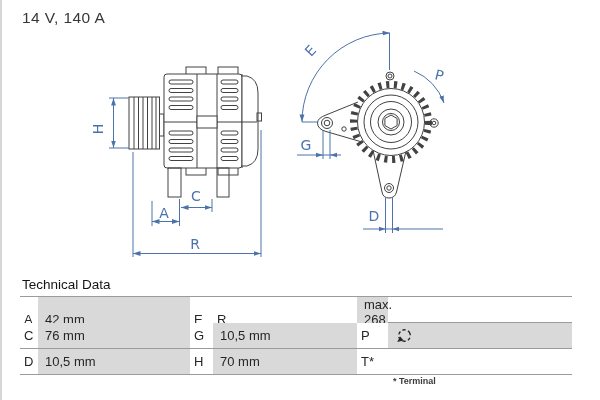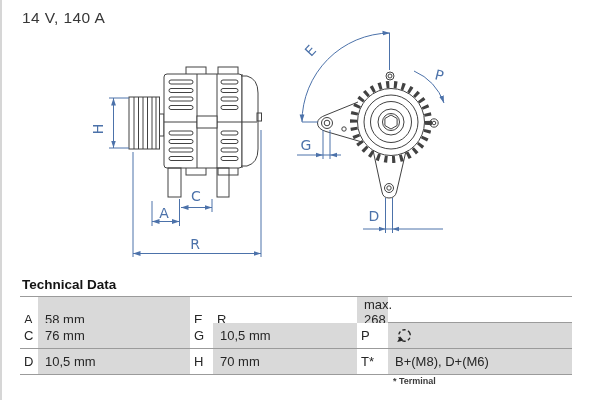--- a/index.html
+++ b/index.html
@@ -3,21 +3,21 @@
 <meta charset="utf-8">
 <style>
   html,body{margin:0;padding:0;background:#fff;}
   .page{position:relative;width:572px;height:400px;background:#ffffff;overflow:hidden;
         font-family:"Liberation Sans","DejaVu Sans",sans-serif;color:#262626;}
   .edge-strip{position:absolute;left:0;top:0;width:2px;height:400px;background:#d6d6d6;}
   .rating{position:absolute;left:22px;top:9px;font-size:15.5px;font-weight:500;
           color:#373737;letter-spacing:.4px;}
   .drawing{position:absolute;left:0;top:0;}
   .dimtext{font-family:"DejaVu Sans",sans-serif;font-size:14px;fill:#4c72aa;}
-  .td-title{position:absolute;left:22px;top:277px;font-size:13.5px;font-weight:bold;color:#141414;}
+  .td-title{position:absolute;left:22px;top:277px;font-size:13.5px;font-weight:normal;color:#141414;}
   .tbl{position:absolute;left:20px;top:296px;width:568px;border-bottom:1px solid #9b9b9b;}
   .row{display:grid;grid-template-columns:18px 152px 23px 144px 31px 200px;
        height:25px;align-items:center;border-top:1px solid #9b9b9b;font-size:13px;}
   .k{background:#ffffff;padding-left:4px;height:100%;display:flex;align-items:center;}
   .v{background:#d9d9d9;padding-left:7px;height:100%;display:flex;align-items:center;gap:4px;}
   .footnote{position:absolute;left:393px;top:376px;font-size:9px;font-weight:600;color:#3a3a3a;text-align:right;}
   .rot-icon{display:inline-block;}
 </style>
 </head>
 <body>
@@ -156,21 +156,21 @@
     <text class="dimtext" text-anchor="middle" transform="translate(438,80) rotate(14)">P</text>
     <text class="dimtext" text-anchor="middle" x="306" y="150">G</text>
     <text class="dimtext" text-anchor="middle" x="374" y="221">D</text>
   </svg>
 
   <div class="td-title">Technical Data</div>
 
   <div class="tbl">
     <div class="row">
       <div class="k">A</div>
-      <div class="v">58 mm</div>
+      <div class="v">42 mm</div>
       <div class="k">E</div>
       <div class="k">R</div>
       <div class="v">max. 268 mm</div>
     </div>
     <div class="row">
       <div class="k">C</div>
       <div class="v">76 mm</div>
       <div class="k">G</div>
       <div class="v">10,5 mm</div>
       <div class="k">P</div>
@@ -181,18 +181,17 @@
         </svg>
         <span></span>
       </div>
     </div>
     <div class="row">
       <div class="k">D</div>
       <div class="v">10,5 mm</div>
       <div class="k">H</div>
       <div class="v">70 mm</div>
       <div class="k">T*</div>
-      <div class="v">B+(M8), D+(M6)</div>
     </div>
   </div>
 
   <div class="footnote">* Terminal</div>
 </div>
 
 </body></html>

